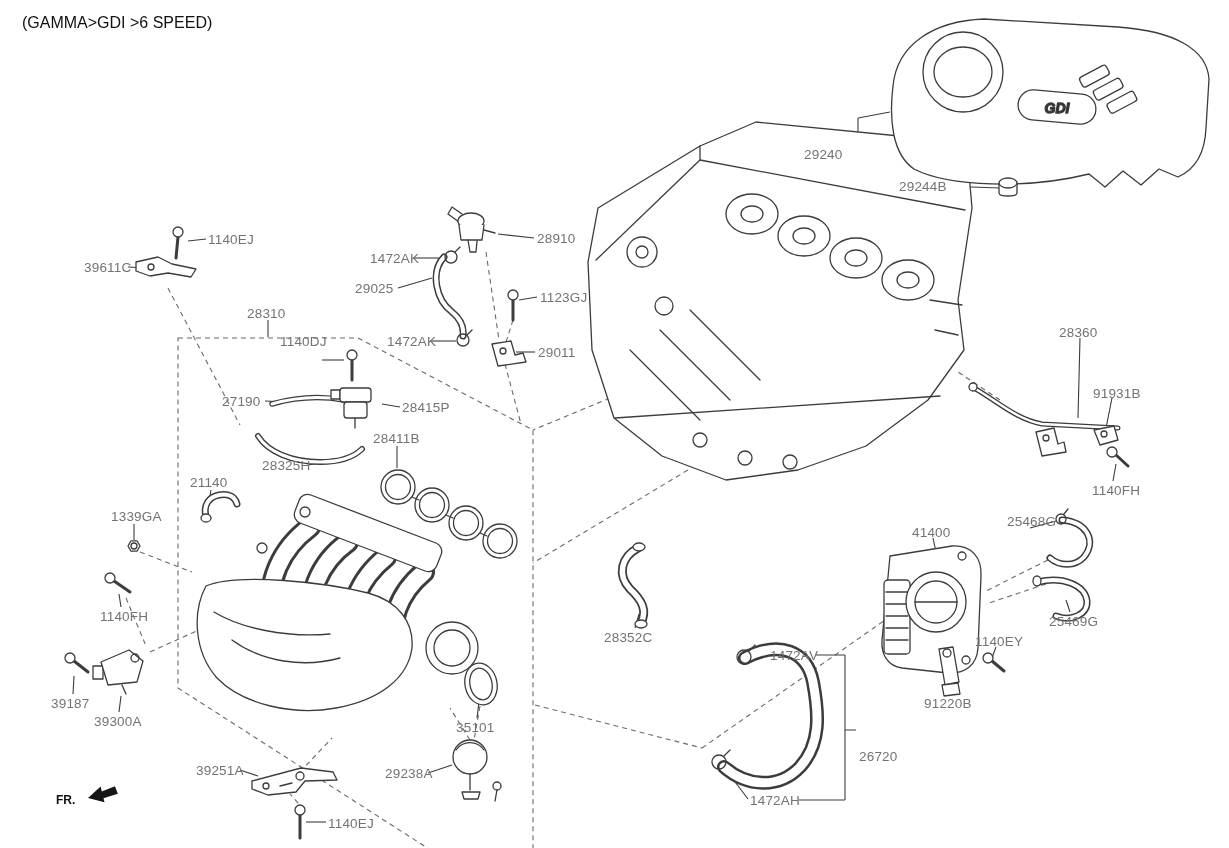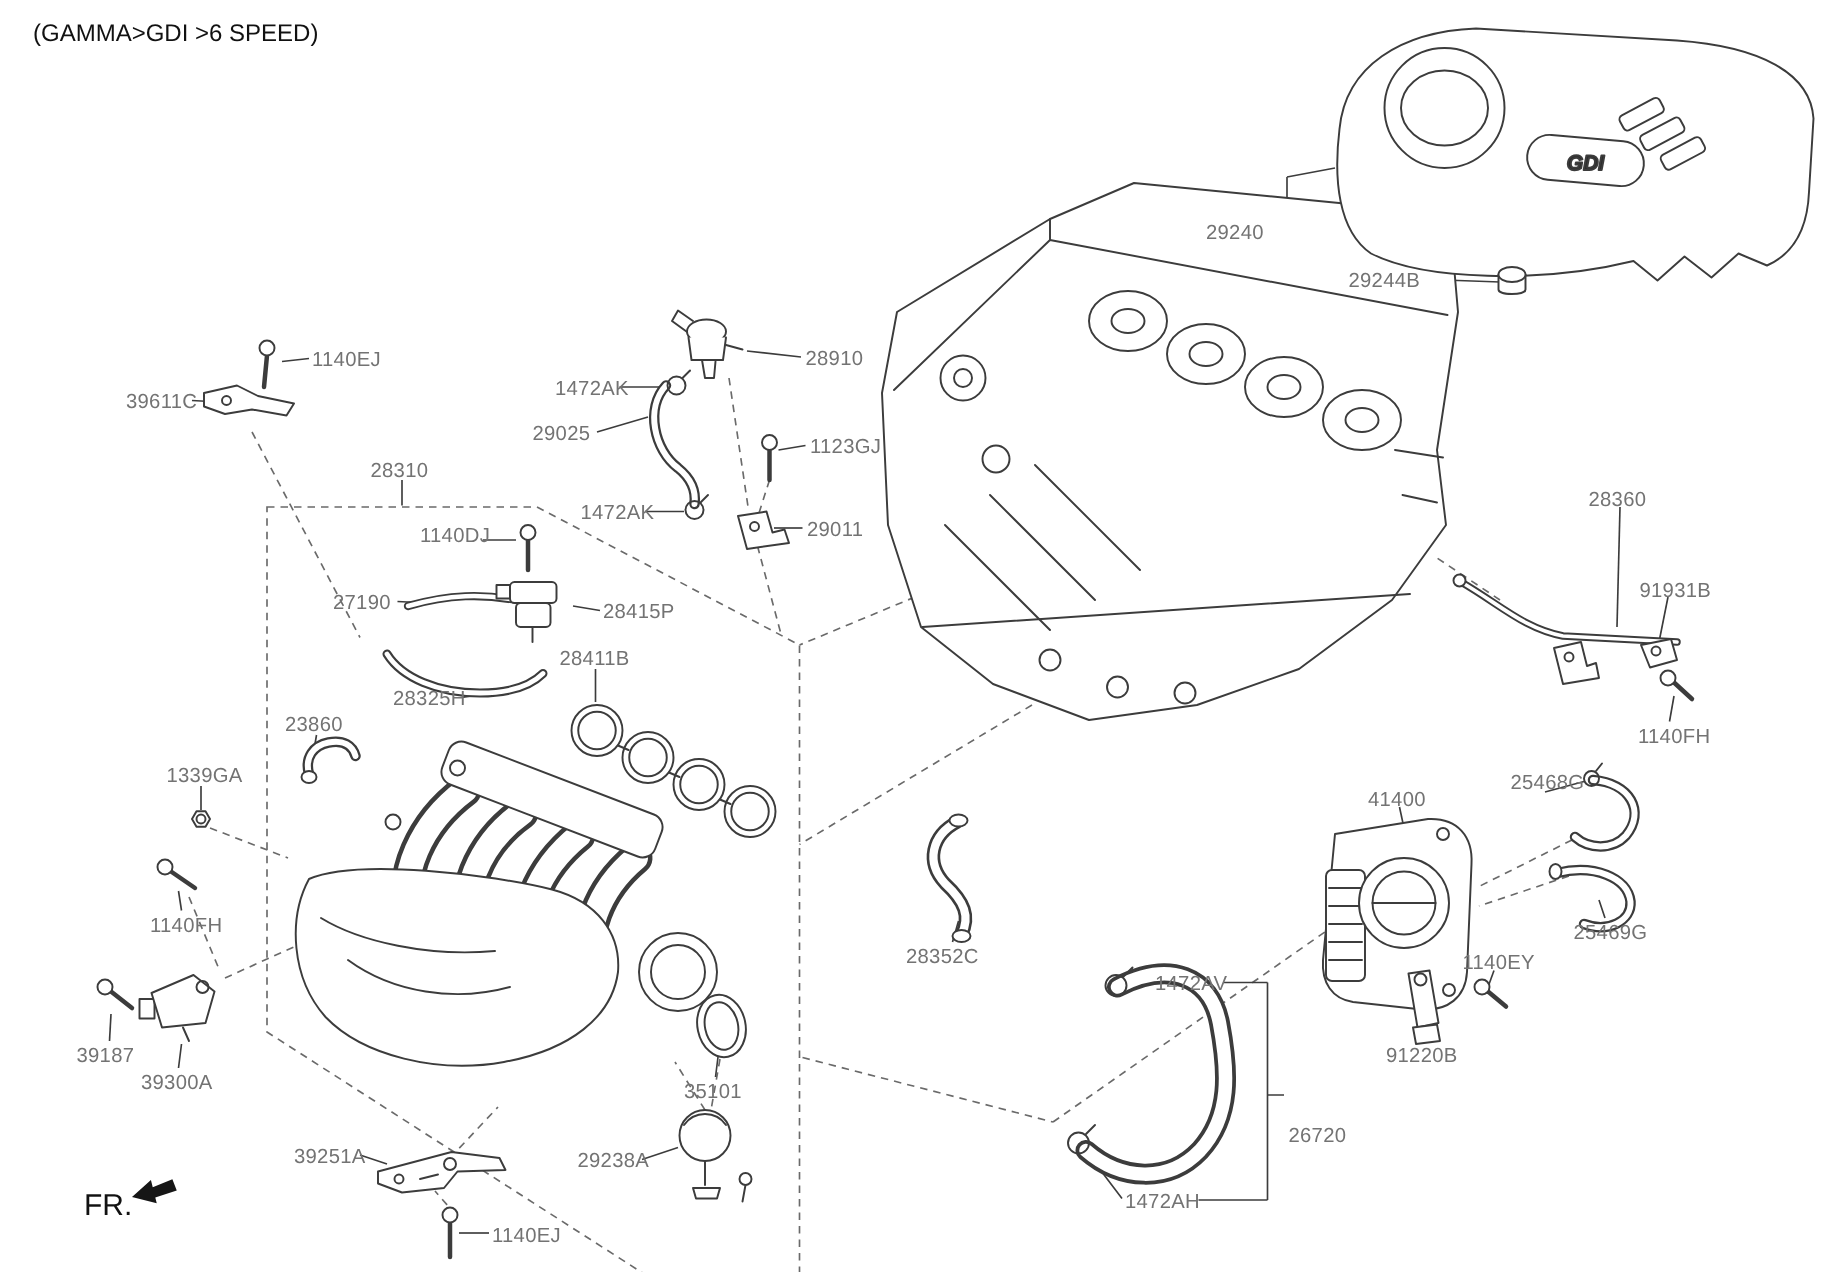--- a/index.html
+++ b/index.html
@@ -1,21 +1,21 @@
 <!DOCTYPE html>
 <html><head>
 <meta charset="utf-8">
 <style>
   html,body{margin:0;padding:0;background:#fff;}
   #stage{position:relative;width:1229px;height:848px;background:#fff;overflow:hidden;
          font-family:"Liberation Sans",sans-serif;}
   #art{position:absolute;left:0;top:0;}
   .pl{position:absolute;font-size:13.5px;color:#737373;white-space:nowrap;letter-spacing:.2px;}
   .title{position:absolute;left:22px;top:14px;font-size:16px;color:#111;}
-  .fr{position:absolute;left:56px;top:793px;font-size:20px;font-weight:normal;color:#111;}
+  .fr{position:absolute;left:56px;top:793px;font-size:12px;font-weight:bold;color:#111;}
   .line{stroke:#3c3c3c;fill:none;stroke-width:1.3;stroke-linecap:round;stroke-linejoin:round;}
   .fillw{fill:#fff;}
   .dash{stroke:#6a6a6a;stroke-dasharray:5 4;stroke-width:1.1;fill:none;}
   .leader{stroke:#3c3c3c;stroke-width:1.1;fill:none;}
   .tube-o{stroke:#3c3c3c;fill:none;stroke-linecap:round;}
   .tube-i{stroke:#fff;fill:none;stroke-linecap:round;}
   .solid{fill:#161616;stroke:none;}
   .badge{font-size:14px;font-weight:bold;font-style:italic;fill:#2b2b2b;text-anchor:middle;}
 </style>
 </head>
@@ -342,26 +342,26 @@
     </g>
   </g>
 </svg>
 
 <span class="title">(GAMMA&gt;GDI &gt;6 SPEED)</span>
 <span class="fr">FR.</span>
 
 <span class="pl" style="left:208px;top:232px">1140EJ</span>
 <span class="pl" style="left:84px;top:260px">39611C</span>
 <span class="pl" style="left:247px;top:306px">28310</span>
-<span class="pl" style="left:280px;top:349px">1140DJ</span>
+<span class="pl" style="left:280px;top:334px">1140DJ</span>
 <span class="pl" style="left:222px;top:394px">27190</span>
 <span class="pl" style="left:402px;top:400px">28415P</span>
 <span class="pl" style="left:373px;top:431px">28411B</span>
 <span class="pl" style="left:262px;top:458px">28325H</span>
-<span class="pl" style="left:190px;top:475px">23860</span>
+<span class="pl" style="left:190px;top:475px">21140</span>
 <span class="pl" style="left:111px;top:509px">1339GA</span>
 <span class="pl" style="left:100px;top:609px">1140FH</span>
 <span class="pl" style="left:51px;top:696px">39187</span>
 <span class="pl" style="left:94px;top:714px">39300A</span>
 <span class="pl" style="left:196px;top:763px">39251A</span>
 <span class="pl" style="left:328px;top:816px">1140EJ</span>
 <span class="pl" style="left:385px;top:766px">29238A</span>
 <span class="pl" style="left:456px;top:720px">35101</span>
 <span class="pl" style="left:370px;top:251px">1472AK</span>
 <span class="pl" style="left:355px;top:281px">29025</span>

